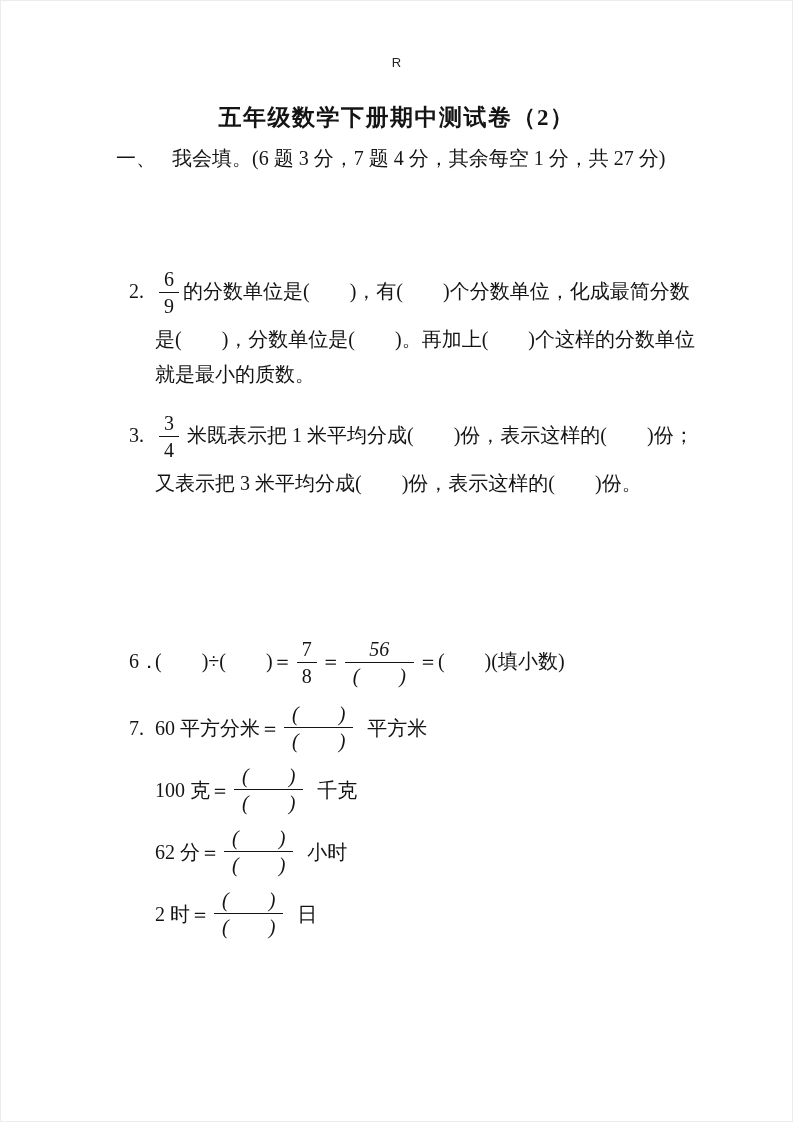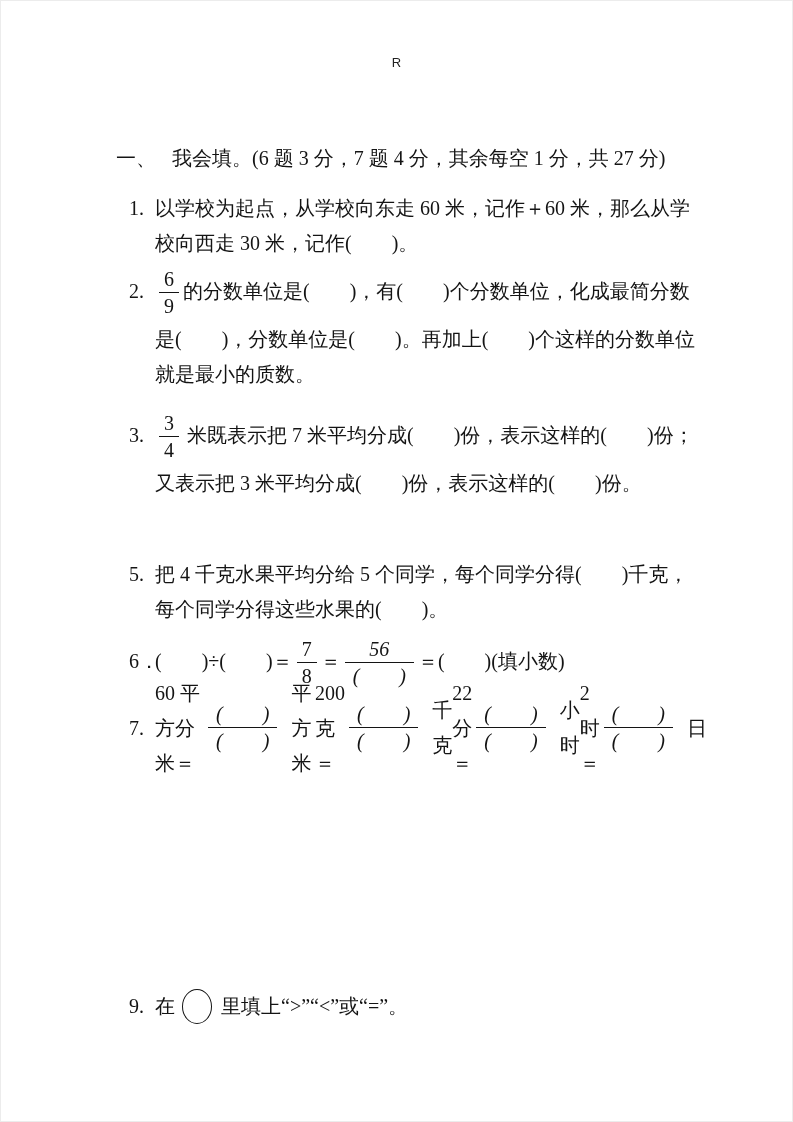--- a/index.html
+++ b/index.html
@@ -55,87 +55,85 @@
     vertical-align: middle;
     text-align: center;
     margin: 2px 4px;
   }
   .frac .fn { display: block; line-height: 25px; padding: 0 5px; }
   .frac .fd { display: block; line-height: 27px; padding: 0 5px; border-top: 1.5px solid currentColor; }
   .blankfrac .fn, .blankfrac .fd { padding: 0 8px; font-style: italic; }
   .smallfrac { margin-right: 8px; }
   .q7 { padding-left: 0; display: flex; }
   .q7num { display: inline-block; width: 26px; margin-left: 0; line-height: 62px; flex: 0 0 26px; }
-  .q7rows { display: flex; flex-direction: row; }
+  .q7rows { display: flex; flex-direction: column; }
   .q7row { height: 62px; display: flex; align-items: center; }
   .q7unit { margin-left: 10px; }
   .circle-blank {
     display: inline-block;
     width: 28px; height: 33px;
     border: 1.6px solid #141414;
     border-radius: 50%;
     vertical-align: middle;
     margin: 0 9px 4px 7px;
   }
 </style>
 </head>
 <body>
 
 <div class="page">
 
   <div class="header-mark">R</div>
 
+  <div class="title">五年级数学下册期中测试卷（2）</div>
 
   <div class="section-head"><span class="section-label">一、</span><span>我会填。(6 题 3 分，7 题 4 分，其余每空 1 分，共 27 分)</span></div>
 
-  <div class="q" style="top:190px"><span class="num">1.</span><span>以学校为起点，从学校向东走 60 米，记作＋60 米，那么从学校向西走 30 米，记作(　　)。</span></div>
 
   <div class="q" style="top:264px"><span class="num">2.</span><span class="frac"><span class="fn">6</span><span class="fd">9</span></span><span>的分数单位是(　　)，有(　　)个分数单位，化成最简分数是(　　)，分数单位是(　　)。再加上(　　)个这样的分数单位就是最小的质数。</span></div>
 
-  <div class="q" style="top:408px"><span class="num">3.</span><span class="frac smallfrac"><span class="fn">3</span><span class="fd">4</span></span><span>米既表示把 7 米平均分成(　　)份，表示这样的(　　)份；又表示把 3 米平均分成(　　)份，表示这样的(　　)份。</span></div>
+  <div class="q" style="top:408px"><span class="num">3.</span><span class="frac smallfrac"><span class="fn">3</span><span class="fd">4</span></span><span>米既表示把 1 米平均分成(　　)份，表示这样的(　　)份；又表示把 3 米平均分成(　　)份，表示这样的(　　)份。</span></div>
 
 
-  <div class="q" style="top:556px"><span class="num">5.</span><span>把 4 千克水果平均分给 5 个同学，每个同学分得(　　)千克，每个同学分得这些水果的(　　)。</span></div>
 
   <div class="q" style="top:634px"><span class="num">6．</span><span>(　　)÷(　　)＝</span><span class="frac"><span class="fn">7</span><span class="fd">8</span></span><span>＝</span><span class="frac blankfrac"><span class="fn">56</span><span class="fd">(　　)</span></span><span>＝(　　)(填小数)</span></div>
 
   <div class="q q7" style="top:696px">
       <span class="num q7num">7.</span>
       <span class="q7rows">
       <span class="q7row">
           <span>60 平方分米＝</span>
           <span class="frac blankfrac">
             <span class="fn">(　　)</span>
             <span class="fd">(　　)</span>
           </span>
           <span class="q7unit">平方米</span>
         </span>
       <span class="q7row">
-          <span>200 克＝</span>
+          <span>100 克＝</span>
           <span class="frac blankfrac">
             <span class="fn">(　　)</span>
             <span class="fd">(　　)</span>
           </span>
           <span class="q7unit">千克</span>
         </span>
       <span class="q7row">
-          <span>22 分＝</span>
+          <span>62 分＝</span>
           <span class="frac blankfrac">
             <span class="fn">(　　)</span>
             <span class="fd">(　　)</span>
           </span>
           <span class="q7unit">小时</span>
         </span>
       <span class="q7row">
           <span>2 时＝</span>
           <span class="frac blankfrac">
             <span class="fn">(　　)</span>
             <span class="fd">(　　)</span>
           </span>
           <span class="q7unit">日</span>
         </span>
   </span>
     </div>
 
 
-  <div class="q" style="top:988px"><span class="num">9.</span><span>在</span><span class="circle-blank"></span><span>里填上“&gt;”“&lt;”或“=”。</span></div>
 
 </div>
 
 </body></html>

